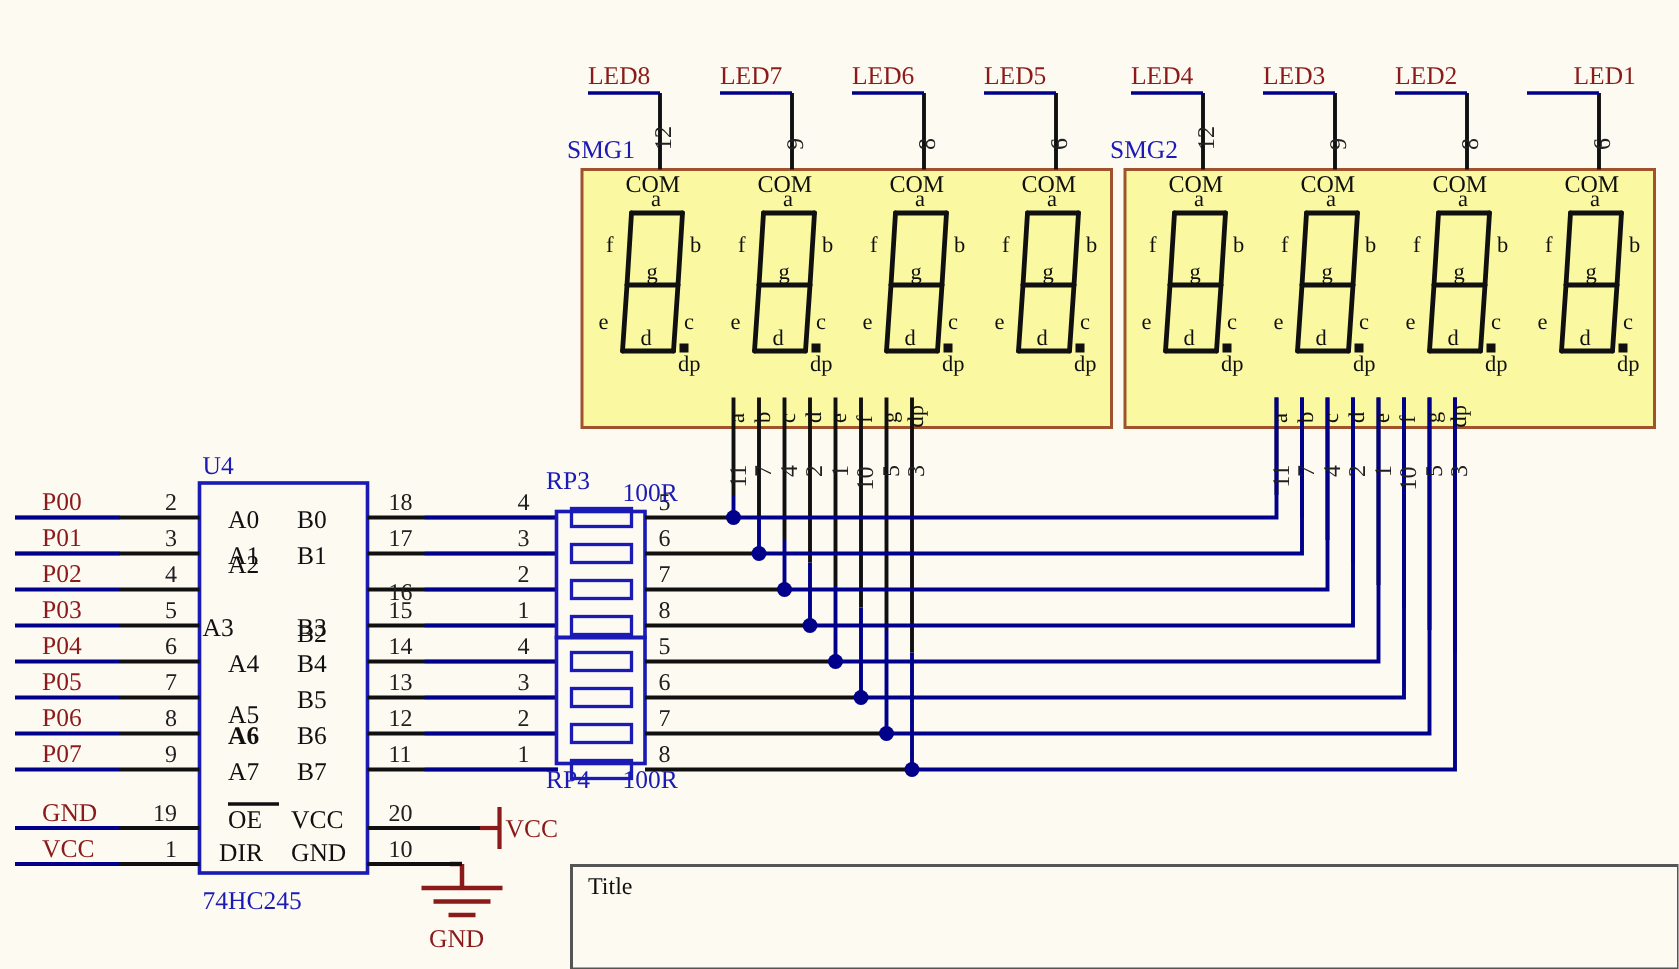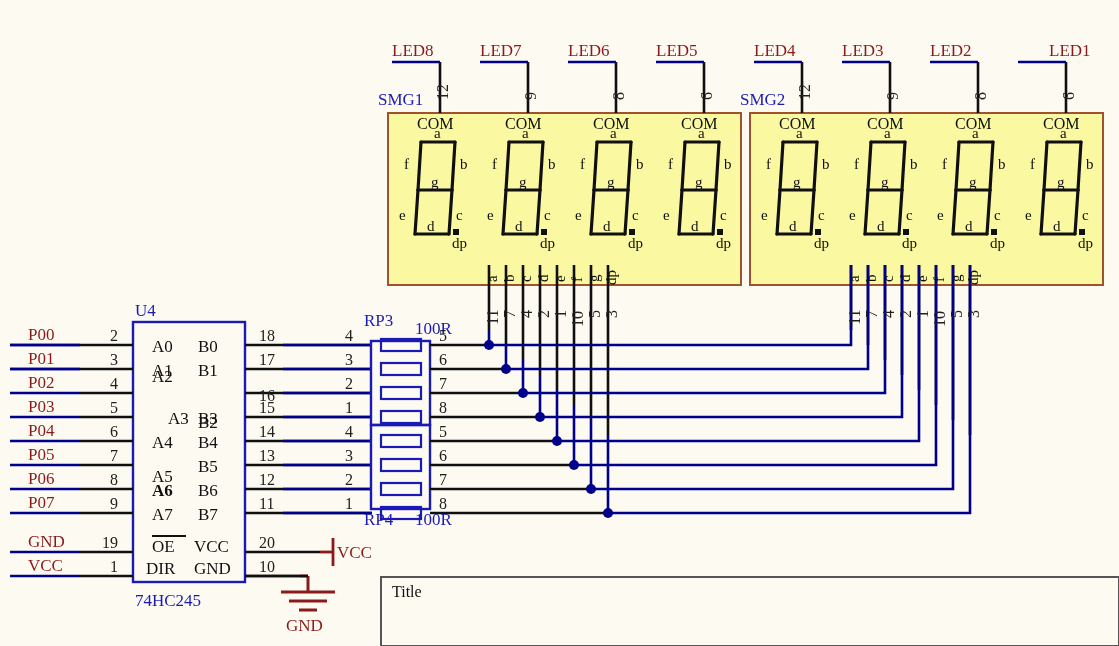--- a/index.html
+++ b/index.html
@@ -444,21 +444,21 @@
 <div class="t pinnum" style="left:110px;top:424px;">6</div>
 <div class="t pinnum" style="left:110px;top:448px;">7</div>
 <div class="t pinnum" style="left:110px;top:472px;">8</div>
 <div class="t pinnum" style="left:110px;top:496px;">9</div>
 <div class="t pinnum" style="left:102px;top:535px;">19</div>
 <div class="t pinnum" style="left:110px;top:559px;">1</div>
 
 <div class="t pinname" style="left:152px;top:338px;">A0</div>
 <div class="t pinname" style="left:152px;top:362px;">A1</div>
 <div class="t pinname" style="left:152px;top:368px;">A2</div>
-<div class="t pinname" style="left:168px;top:410px;">A3</div>
+<div class="t pinname" style="left:135px;top:410px;">A3</div>
 <div class="t pinname" style="left:152px;top:434px;">A4</div>
 <div class="t pinname" style="left:152px;top:468px;">A5</div>
 <div class="t pinname" style="left:152px;top:482px;font-weight:bold;">A6</div>
 <div class="t pinname" style="left:152px;top:506px;">A7</div>
 <div class="t pinname" style="left:152px;top:538px;">OE</div>
 <div class="t pinname" style="left:146px;top:560px;">DIR</div>
 
 <div class="t pinname" style="left:198px;top:338px;">B0</div>
 <div class="t pinname" style="left:198px;top:362px;">B1</div>
 <div class="t pinname" style="left:198px;top:386px;margin-top:28px;">B2</div>

